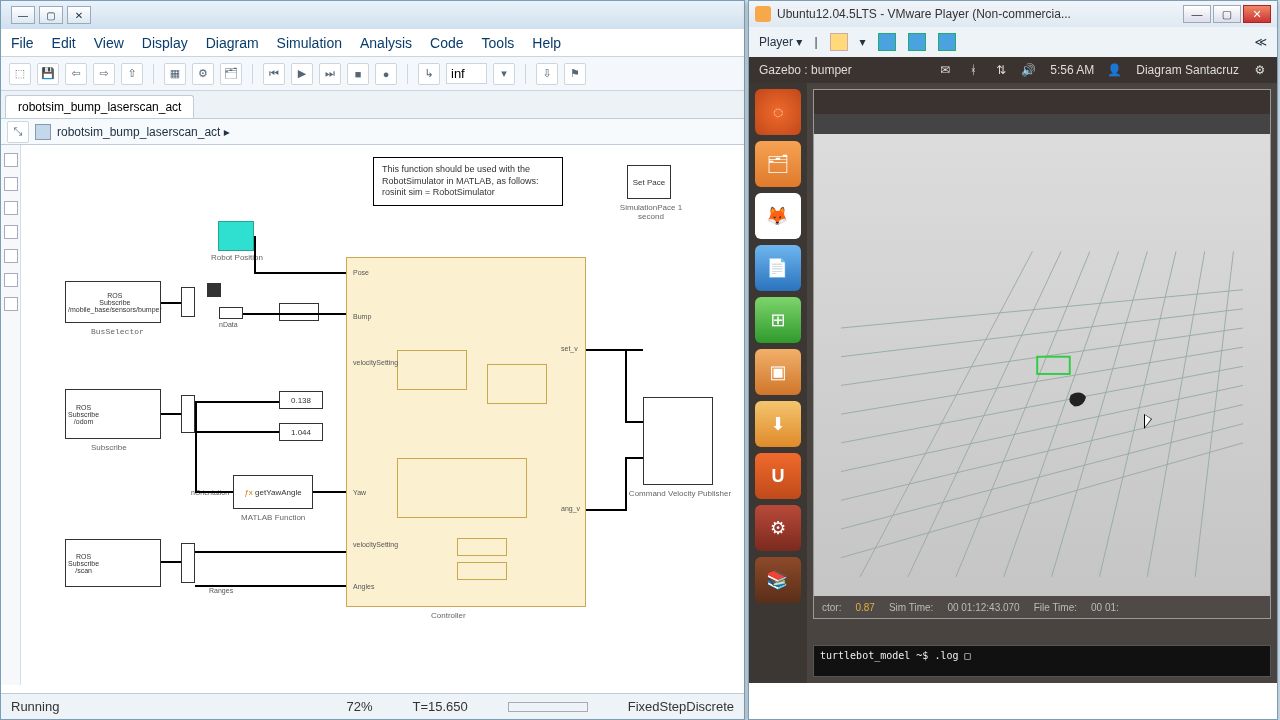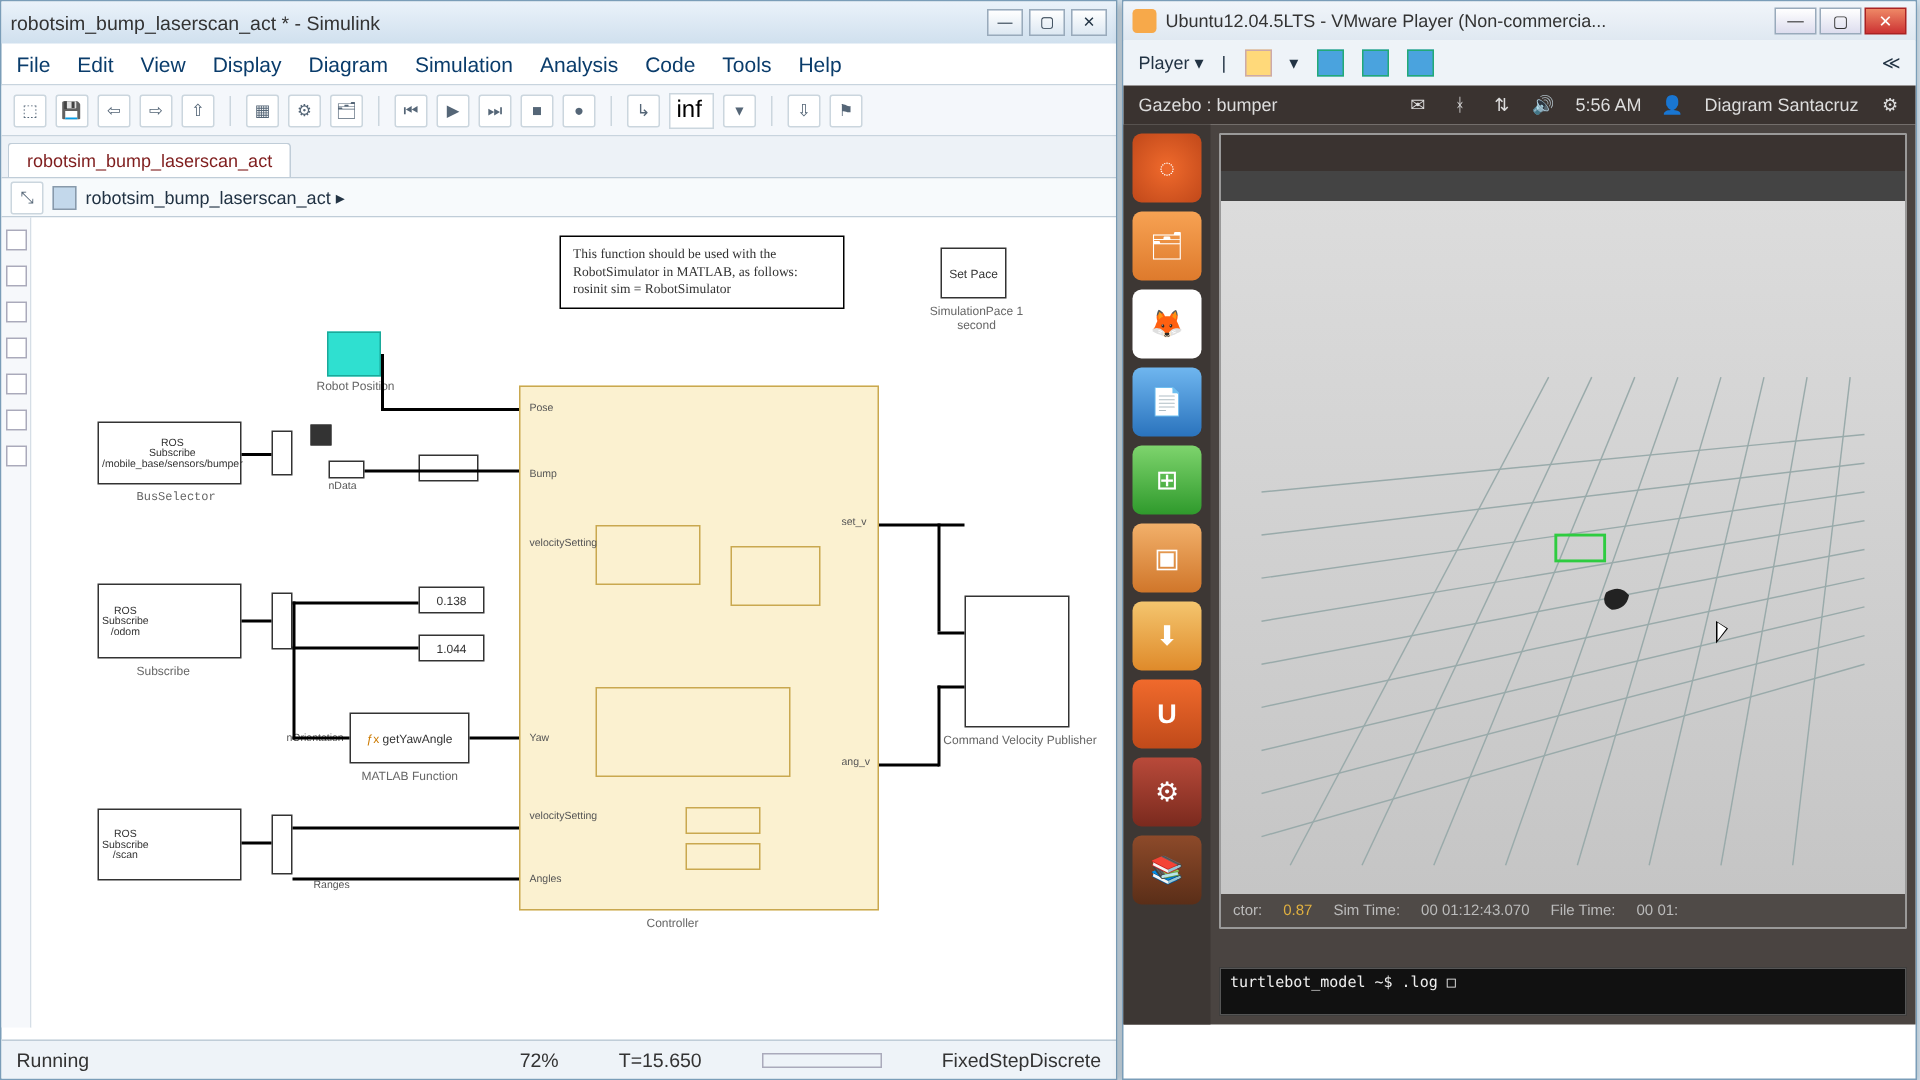--- a/index.html
+++ b/index.html
@@ -11,24 +11,24 @@
 .titlebar { height: 28px; display: flex; align-items: center; padding: 0 6px; background: linear-gradient(#eaf2fa,#d0e0ee); font-size: 13px; color: #333; }
 .titlebar .titletext { flex: 1; }
 .titlebar .wbtn { width: 24px; height: 18px; border: 1px solid #9ab; margin-left: 4px; background: linear-gradient(#fff,#dde8f2); display: flex; align-items: center; justify-content: center; font-size: 10px; color: #234; }
 
 .menubar { height: 28px; display: flex; align-items: center; gap: 18px; padding: 0 10px; border-bottom: 1px solid #c8d4de; font-size: 14px; color: #0a3c6b; }
 .menubar span { cursor: default; }
 
 .toolbar { height: 34px; display: flex; align-items: center; gap: 6px; padding: 0 8px; border-bottom: 1px solid #c8d4de; background: #f4f7fb; }
 .tbtn { width: 22px; height: 22px; border: 1px solid #cbd6de; background: #fff; display: flex; align-items: center; justify-content: center; font-size: 11px; color: #567; border-radius: 2px; }
 .tsep { width: 1px; height: 20px; background: #cbd6de; margin: 0 4px; }
-.stopt { width: 30px; font-size: 16px; border: 1px solid #cbd6de; padding: 2px 4px; }
+.stopt { width: 41px; font-size: 13px; border: 1px solid #cbd6de; padding: 2px 4px; }
 
 .tabstrip { height: 28px; display: flex; align-items: flex-end; background: #edf2f7; border-bottom: 1px solid #c0cdd8; padding-left: 4px; }
-.tab { border: 1px solid #c0cdd8; border-bottom: none; background: #fff; padding: 4px 12px; font-size: 12px; color: #7f1d1d; border-radius: 3px 3px 0 0; }
+.tab { border: 1px solid #c0cdd8; border-bottom: none; background: #fff; padding: 4px 12px; font-size: 12px; color: #000000; border-radius: 3px 3px 0 0; }
 
 .crumb { height: 26px; display: flex; align-items: center; gap: 6px; padding: 0 6px; border-bottom: 1px solid #c0cdd8; font-size: 12px; color: #234; background: #f7fafc; }
 .crumb .ricon { width: 16px; height: 16px; background: #c3d8eb; border: 1px solid #89a; }
 
 .canvaswrap { display: flex; height: 540px; }
 .sidetools { width: 20px; background: #f6f8fb; border-right: 1px solid #d5dee6; display: flex; flex-direction: column; align-items: center; gap: 10px; padding-top: 8px; }
 .sidetools .sbtn { width: 14px; height: 14px; border: 1px solid #aab; background: #fff; }
 
 .canvas { flex: 1; position: relative; background: #fff; overflow: hidden; }
 
@@ -88,21 +88,20 @@
 .cursor { position: absolute; width: 14px; height: 20px; }
 .cursor::before { content: ""; position: absolute; width: 0; height: 0; border-left: 8px solid #000; border-top: 5px solid transparent; border-bottom: 10px solid transparent; }
 .cursor::after { content: ""; position: absolute; left: 1px; top: 1px; width: 0; height: 0; border-left: 6px solid #fff; border-top: 4px solid transparent; border-bottom: 8px solid transparent; }
 
 </style>
 </head>
 <body>
 
 <div class="win simulink">
   <div class="titlebar">
-    <span class="titletext">robotsim_bump_laserscan_act * - Simulink</span>
     <div class="wbtn">—</div>
     <div class="wbtn">▢</div>
     <div class="wbtn">✕</div>
   </div>
 
   <div class="menubar">
     <span>File</span>
     <span>Edit</span>
     <span>View</span>
     <span>Display</span>
@@ -155,21 +154,21 @@
       <div class="sbtn"></div>
       <div class="sbtn"></div>
       <div class="sbtn"></div>
       <div class="sbtn"></div>
       <div class="sbtn"></div>
       <div class="sbtn"></div>
     </div>
 
     <div class="canvas">
 
-      <div class="annot" style="left:352px; top:12px; width:190px;font-family:Liberation Serif, serif;">This function should be used with the
+      <div class="annot" style="left:352px; top:12px; width:190px;">This function should be used with the
 RobotSimulator in MATLAB, as follows:
 
 rosinit
 sim = RobotSimulator</div>
 
       <div class="blk" style="left:606px; top:20px; width:44px; height:34px;">Set
 Pace</div>
       <div class="label" style="left:595px; top:58px; width:70px;">SimulationPace
 1 second</div>
 

